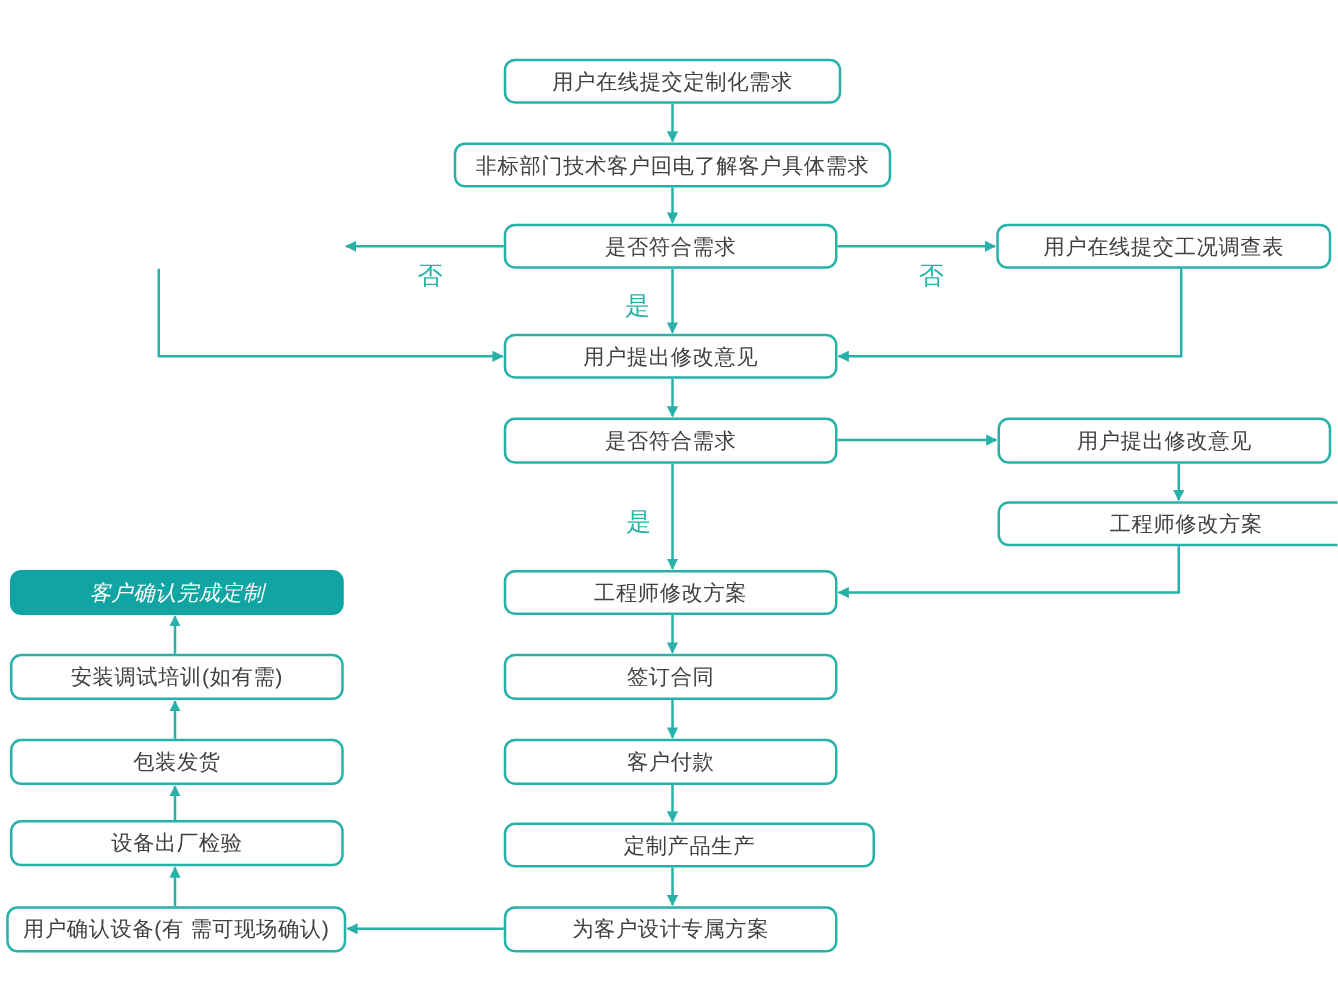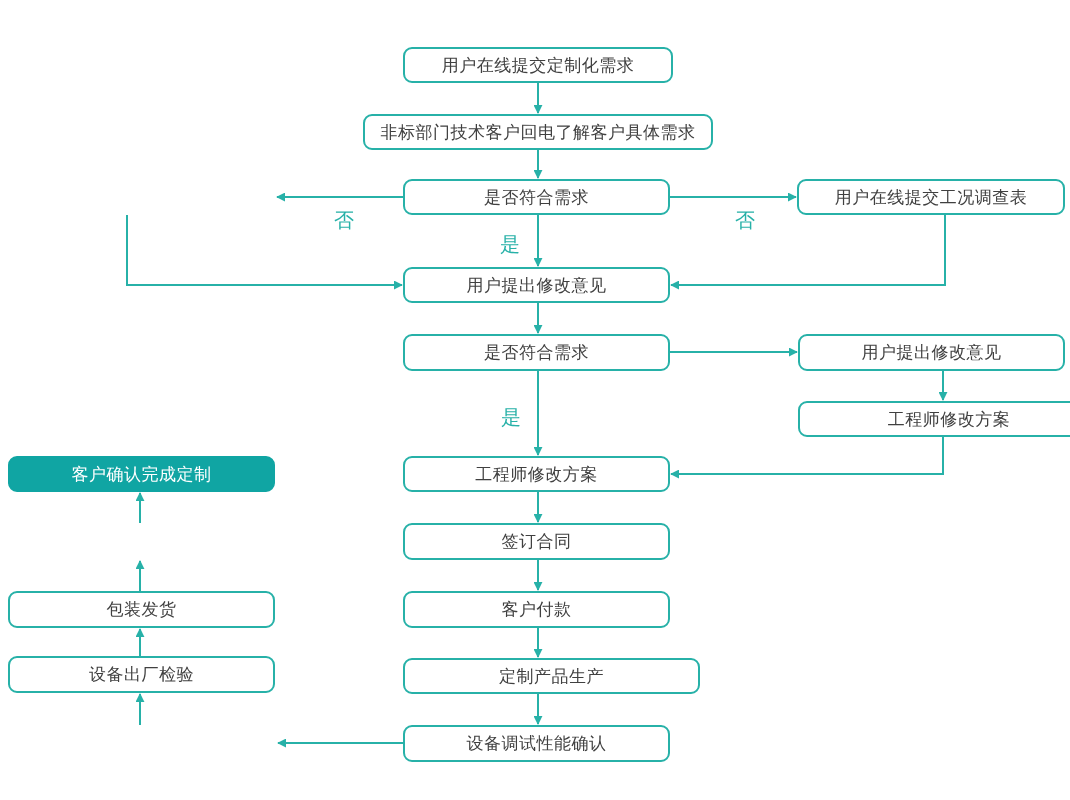--- a/index.html
+++ b/index.html
@@ -20,21 +20,21 @@
   .edges path{stroke:var(--accent);stroke-width:2;fill:none;}
   .edges .arrowhead{fill:var(--accent);stroke:none;}
   .node{
     position:absolute;box-sizing:border-box;
     border:2px solid var(--accent);border-radius:9px;background:#fff;
     color:var(--text);font-size:17px;font-weight:500;letter-spacing:.5px;
     display:flex;align-items:center;justify-content:center;
     white-space:nowrap;z-index:2;
   }
   .node.filled{
-    background:var(--hl-fill);border-color:var(--hl-fill);color:var(--hl-text);
+    background:var(--hl-fill);border-color:var(--hl-fill);color:var(--hl-text);font-style:italic;
   }
   .edge-label{
     position:absolute;color:var(--accent);font-size:20px;font-weight:500;
     z-index:3;white-space:nowrap;
   }
 </style>
 </head>
 <body>
 
 <div class="canvas">
@@ -73,23 +73,25 @@
   <div class="node" style="left:403px;top:179px;width:267px;height:36px">是否符合需求</div>
   <div class="node" style="left:797px;top:179px;width:268px;height:36px">用户在线提交工况调查表</div>
   <div class="node" style="left:403px;top:267px;width:267px;height:36px">用户提出修改意见</div>
   <div class="node" style="left:403px;top:334px;width:267px;height:37px">是否符合需求</div>
   <div class="node" style="left:798px;top:334px;width:267px;height:37px">用户提出修改意见</div>
   <div class="node" style="left:798px;top:401px;width:302px;height:36px">工程师修改方案</div>
   <div class="node" style="left:403px;top:456px;width:267px;height:36px">工程师修改方案</div>
   <div class="node" style="left:403px;top:523px;width:267px;height:37px">签订合同</div>
   <div class="node" style="left:403px;top:591px;width:267px;height:37px">客户付款</div>
   <div class="node" style="left:403px;top:658px;width:297px;height:36px">定制产品生产</div>
-  <div class="node" style="left:403px;top:725px;width:267px;height:37px">设备调试性能确认</div>
+  <div class="node" style="left:403px;top:725px;width:267px;height:37px">为客户设计专属方案</div>
   <div class="node filled" style="left:8px;top:456px;width:267px;height:36px">客户确认完成定制</div>
+  <div class="node" style="left:8px;top:523px;width:267px;height:37px">安装调试培训(如有需)</div>
   <div class="node" style="left:8px;top:591px;width:267px;height:37px">包装发货</div>
   <div class="node" style="left:8px;top:656px;width:267px;height:37px">设备出厂检验</div>
+  <div class="node" style="left:5px;top:725px;width:272px;height:37px">用户确认设备(有 需可现场确认)</div>
 
   <div class="edge-label" style="left:334px;top:207px">否</div>
   <div class="edge-label" style="left:735px;top:207px">否</div>
   <div class="edge-label" style="left:500px;top:231px">是</div>
   <div class="edge-label" style="left:501px;top:404px">是</div>
 
 </div>
 
 </body></html>

